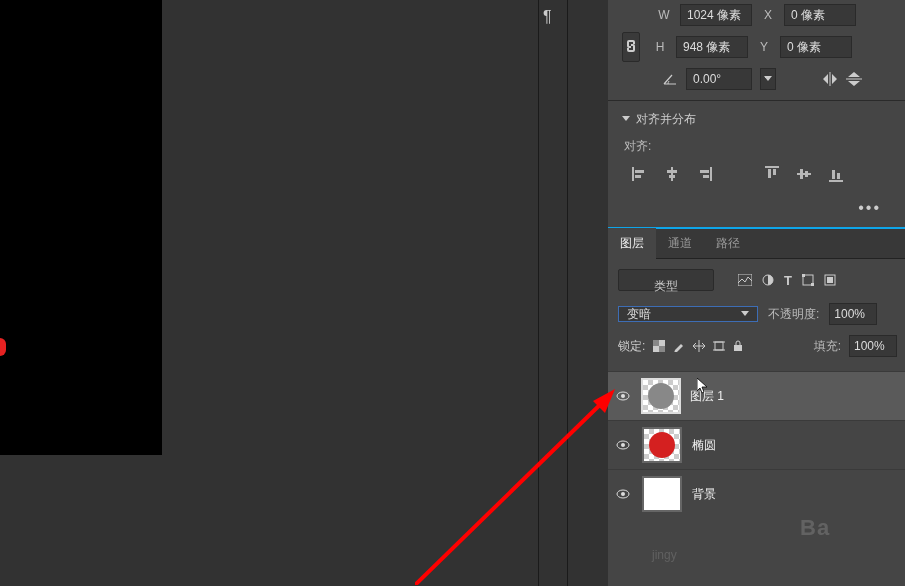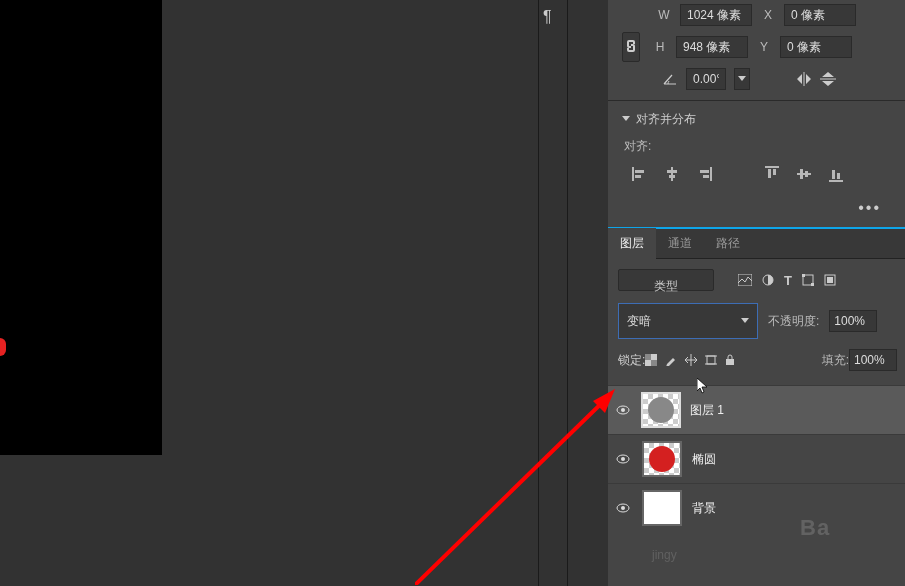--- a/index.html
+++ b/index.html
@@ -12,21 +12,21 @@
 .middle-strip { position: absolute; left: 538px; top: 0; width: 30px; height: 586px; background: #323232; border-left: 1px solid #1a1a1a; border-right: 1px solid #1a1a1a; }
 .pilcrow { position: absolute; left: 543px; top: 8px; color: #ccc; font-size: 16px; }
 
 .right-panel { position: absolute; left: 608px; top: 0; width: 297px; height: 586px; background: #454545; color: #ccc; font-size: 12px; }
 
 
 .transform-section { padding: 4px 8px 10px 14px; border-bottom: 1px solid #2a2a2a; }
 .row { display: flex; align-items: center; gap: 8px; margin-bottom: 6px; }
 .label-char { width: 16px; text-align: center; color: #bbb; }
 .input-box { background: #383838; border: 1px solid #2a2a2a; color: #ddd; padding: 2px 6px; width: 72px; height: 22px; font-size: 12px; }
-.input-box-narrow { width: 40px; }
+.input-box-narrow { width: 66px; }
 .link-icon { width: 18px; height: 30px; display: flex; align-items: center; justify-content: center; background: #3a3a3a; border: 1px solid #2a2a2a; border-radius: 2px; margin-right: 4px; }
 .angle-row { display: flex; align-items: center; gap: 8px; margin-top: 4px; margin-left: 40px; }
 .icon-small { width: 16px; height: 14px; display: inline-flex; align-items: center; justify-content: center; }
 
 
 .align-section { padding: 10px 14px; border-bottom: 2px solid #0ea5e9; }
 .align-header { display: flex; align-items: center; gap: 6px; margin-bottom: 10px; cursor: default; }
 .align-buttons { display: flex; align-items: center; gap: 12px; padding: 4px 0 10px 8px; }
 .align-btn { width: 20px; height: 18px; display: inline-flex; align-items: center; justify-content: center; opacity: 0.85; }
 .more-dots { text-align: right; padding: 6px 10px 0; color: #ccc; font-size: 16px; letter-spacing: 2px; }
@@ -34,24 +34,24 @@
 
 .layers-panel { }
 .tabs-bar { display: flex; align-items: center; background: #383838; border-bottom: 1px solid #222; height: 30px; }
 .tab { padding: 7px 12px; color: #999; font-size: 12px; }
 .tab.active { background: #454545; color: #eee; }
 .layers-controls { padding: 10px 8px 8px 10px; }
 .filter-row { display: flex; align-items: center; gap: 6px; }
 .search-dd { background: #383838; border: 1px solid #2a2a2a; border-radius: 2px; padding: 2px 6px; display: flex; align-items: center; gap: 6px; width: 96px; height: 22px; flex-direction: column; }
 .filter-icons { display: flex; gap: 10px; margin-left: 18px; align-items: center; }
 .blend-row { display: flex; align-items: center; gap: 10px; margin-top: 12px; }
-.blend-dd { background: #383838; border: 1px solid #3d6db5; color: #ddd; padding: 3px 8px; display: flex; align-items: center; justify-content: space-between; width: 140px; height: 36px; }
+.blend-dd { background: #383838; border: 1px solid #3d6db5; color: #ddd; padding: 3px 8px; display: flex; align-items: center; justify-content: space-between; width: 140px; height: 16px; }
 .opac-label { color: #bbb; }
 .opac-input { background: #383838; border: 1px solid #2a2a2a; color: #ddd; padding: 2px 4px; width: 48px; height: 22px; font-size: 12px; }
-.lock-row { display: flex; align-items: center; gap: 0; margin-top: 10px; }
+.lock-row { display: flex; align-items: center; gap: 8px; margin-top: 10px; }
 .lock-icons { display: flex; gap: 8px; align-items: center; }
 
 
 .layer-list { margin-top: 6px; }
 .layer-item { display: flex; align-items: center; padding: 6px 8px; gap: 10px; border-top: 1px solid #3a3a3a; }
 .layer-item.selected { background: #5a5a5a; gap: 9px; }
 .eye { width: 16px; color: #ddd; text-align: center; }
 .thumb { width: 40px; height: 36px; background: #fff; border: 2px solid #666; position: relative; display: flex; align-items: center; justify-content: center; }
 .thumb.selected { border-color: #ddd; }
 .checker { background-image: linear-gradient(45deg,#ccc 25%,transparent 25%),linear-gradient(-45deg,#ccc 25%,transparent 25%),linear-gradient(45deg,transparent 75%,#ccc 75%),linear-gradient(-45deg,transparent 75%,#ccc 75%); background-size: 10px 10px; background-position: 0 0,0 5px,5px -5px,-5px 0; background-color: #fff; }

